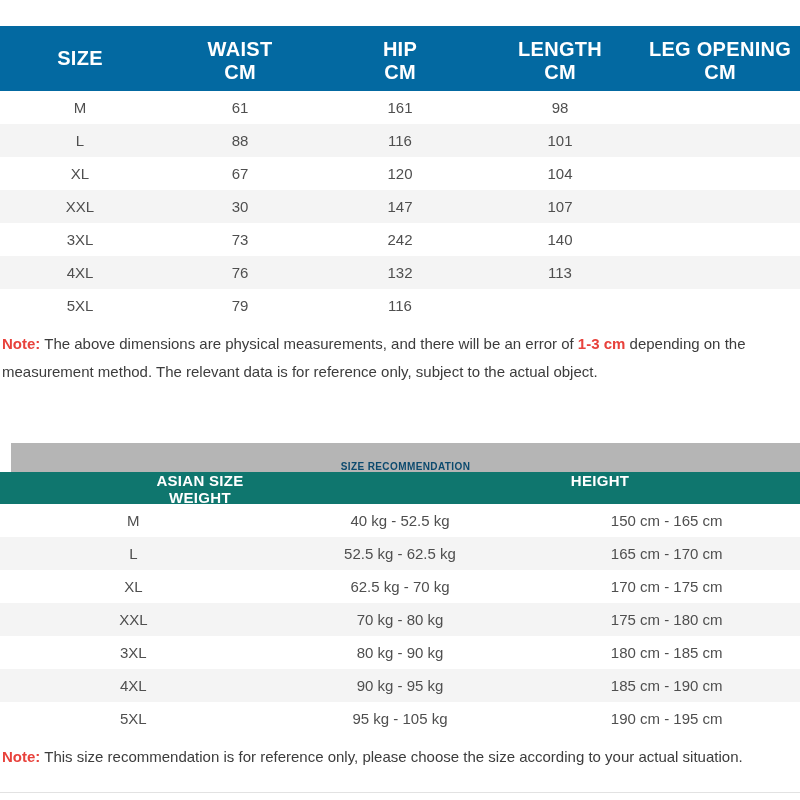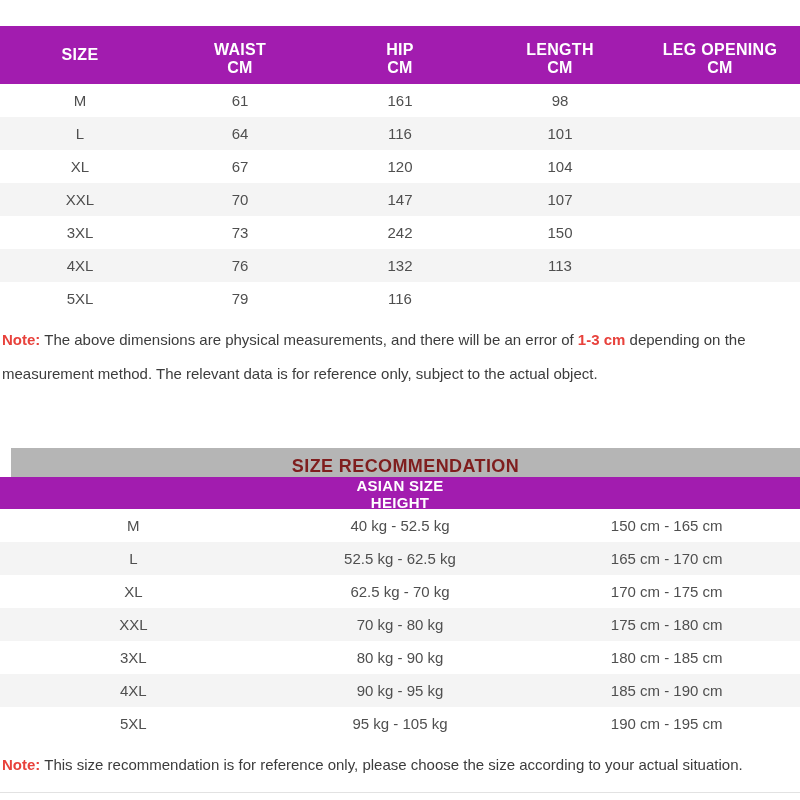--- a/index.html
+++ b/index.html
@@ -7,53 +7,53 @@
     width: 800px; height: 800px;
     font-family: "Liberation Sans", sans-serif;
     -webkit-font-smoothing: antialiased;
   }
   .page { position: relative; width: 800px; height: 800px; overflow: hidden; }
 
   
   .t1 { margin-top: 26px; }
   .t1-header {
     display: grid; grid-template-columns: repeat(5, 1fr);
-    height: 58px; background: #a21caf;
-    color: #ffffff; font-weight: bold; font-size: 16px; letter-spacing: .3px;
+    height: 65px; background: #0369a1;
+    color: #ffffff; font-weight: bold; font-size: 20px; letter-spacing: .3px;
   }
   .hcell { display: flex; flex-direction: column; justify-content: flex-end; align-items: center; padding: 7px 0; }
   .hcell.single { justify-content: center; }
 
   .trow {
     display: grid; height: 33px;
     align-items: center; text-align: center;
     font-size: 15px; color: #4f4f4f;
     background: #ffffff;
   }
   .trow.alt { background: #f4f4f4; }
   .cols5 { grid-template-columns: repeat(5, 1fr); }
   .cols3 { grid-template-columns: repeat(3, 1fr); }
 
   
   .note {
     margin: 0; padding: 8px 2px 0 2px;
-    font-size: 15px; line-height: 34px; color: #3c3c3c;
+    font-size: 15px; line-height: 28px; color: #3c3c3c;
   }
   .red { color: #e8423c; font-weight: bold; }
 
   
   .t2 { margin-top: 57px; }
   .t2-title {
     height: 29px; background: #b5b5b5;
     display: flex; align-items: flex-end; justify-content: center;
-    color: #7f1d1d; font-weight: bold; font-size: 18px; letter-spacing: .4px; margin-left: 11px;
+    color: #0c4a6e; font-weight: bold; font-size: 10px; letter-spacing: .4px; margin-left: 11px;
   }
   .t2-header {
-    display: grid; grid-template-columns: repeat(1, 1fr);
-    height: 32px; background: #a21caf;
+    display: grid; grid-template-columns: repeat(2, 1fr);
+    height: 32px; background: #0f766e;
     align-items: center; text-align: center;
     color: #ffffff; font-weight: bold; font-size: 15px; letter-spacing: .3px;
   }
 
   .divider {
     position: absolute; left: 0; right: 0; bottom: 7px;
     height: 1px; background: #e2e2e2;
   }
 </style>
 </head>
@@ -86,44 +86,44 @@
     <div id="t1body">
         <div class="trow cols5">
           <div>M</div>
           <div>61</div>
           <div>161</div>
           <div>98</div>
           <div></div>
         </div>
         <div class="trow cols5 alt">
           <div>L</div>
-          <div>64</div>
+          <div>88</div>
           <div>116</div>
           <div>101</div>
           <div></div>
         </div>
         <div class="trow cols5">
           <div>XL</div>
           <div>67</div>
           <div>120</div>
           <div>104</div>
           <div></div>
         </div>
         <div class="trow cols5 alt">
           <div>XXL</div>
-          <div>70</div>
+          <div>30</div>
           <div>147</div>
           <div>107</div>
           <div></div>
         </div>
         <div class="trow cols5">
           <div>3XL</div>
           <div>73</div>
           <div>242</div>
-          <div>150</div>
+          <div>140</div>
           <div></div>
         </div>
         <div class="trow cols5 alt">
           <div>4XL</div>
           <div>76</div>
           <div>132</div>
           <div>113</div>
           <div></div>
         </div>
         <div class="trow cols5">

